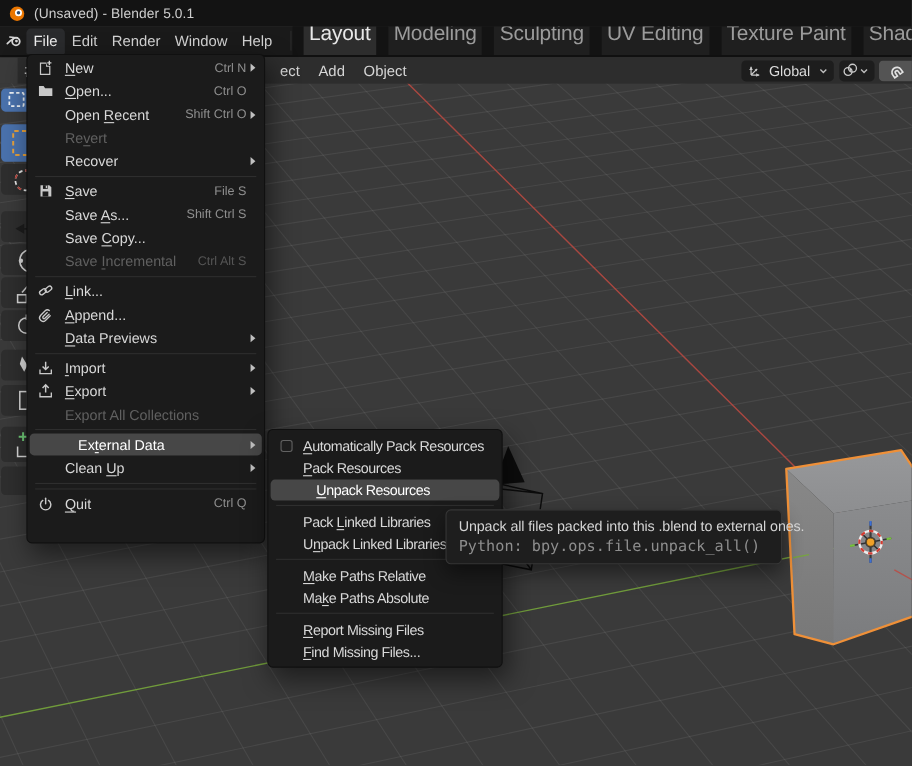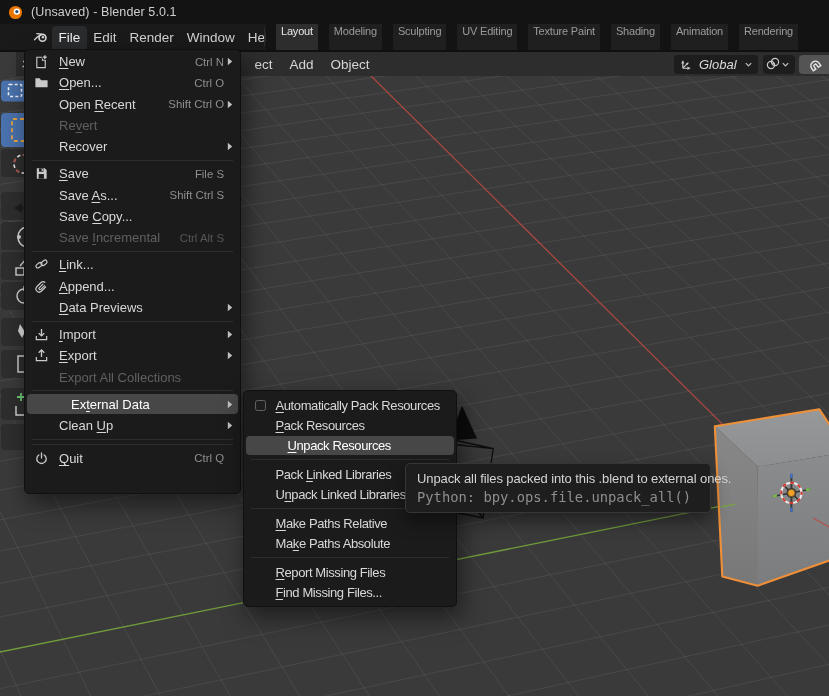--- a/index.html
+++ b/index.html
@@ -8,39 +8,39 @@
   #app { position:relative; width:829px; height:696px; overflow:hidden; filter:brightness(1); }
 
   
   .titlebar { position:absolute; left:0; top:0; width:829px; height:24px; background:#131313;
     display:flex; align-items:center; }
   .titlebar .logo { width:15px; height:15px; margin-left:8px; }
   .titlebar .wtitle { color:#cecece; font-size:12.5px; margin-left:8px; letter-spacing:.1px; }
 
   
   .topbar { position:absolute; left:0; top:24px; width:829px; height:26px; background:#1a1a1a; }
-  .appmenu { position:absolute; left:0; top:0; height:26px; display:flex; align-items:center;padding-left:28px; }
+  .appmenu { position:absolute; left:0; top:0; height:26px; display:flex; align-items:center; }
   .appmenu .blogo { width:16px; height:12px; margin:0 3px 0 5px; }
   .menubtn { color:#d2d2d2; font-size:13.5px; padding:4px 6.5px; border-radius:4px 4px 1px 1px; }
   .menubtn.open { background:#2a2b2d; color:#efefef; }
   .tabstrip { position:absolute; left:266px; top:0; width:563px; height:26px; background:#131313; display:flex; align-items:flex-end; overflow:hidden; padding-left:4.5px; }
   .tabdivider { position:absolute; left:264px; top:4px; width:1px; height:18px; background:#2b2b2b; }
   .wtab { flex:0 0 auto; height:39px; margin:2px 5.5px 0 5.5px; padding:0 5px; display:flex; align-items:center;
-    color:#9b9b9b; font-size:11px; letter-spacing:-0.2px; background:#1f1f1f; border-radius:5px 5px 0 0; white-space:nowrap; }
+    color:#9b9b9b; font-size:19px; letter-spacing:-0.2px; background:#1f1f1f; border-radius:5px 5px 0 0; white-space:nowrap; }
   .wtab.active { background:#2d2d2d; color:#e8e8e8; }
 
   .gapstrip { position:absolute; left:0; top:50px; width:829px; height:2px; background:#101010; }
 
   
   .vheader { position:absolute; left:16px; top:52px; width:829px; height:24px; background:#2d2d2d; }
   .vh-left { position:absolute; left:230px; top:0; height:24px; display:flex; align-items:center; }
   .vh-item { color:#d6d6d6; font-size:13.5px; padding:0 8.5px; }
   .vh-right { position:absolute; left:653px; top:2.5px; height:19px; display:flex; align-items:center; }
   .wgroup { height:19px; background:#1d1d1d; border-radius:4px; display:flex; align-items:center; margin-left:5px; }
-  .wgroup .gtext { color:#dcdcdc; font-size:13px; padding:0 6px 0 6px;font-style:italic; }
+  .wgroup .gtext { color:#dcdcdc; font-size:13px; padding:0 6px 0 6px; }
   .chev { width:9px; height:9px; margin:0 5px 0 1px; }
   .snapgrp { display:flex; height:19px; margin-left:4px; border-radius:4px; overflow:hidden; }
   .snap-magnet { width:32.5px; height:19px; background:#545454; display:flex; align-items:center; justify-content:center; }
   .snap-with { width:40px; height:19px; background:#1d1d1d; display:flex; align-items:center; }
 
   
   .toolbar { position:absolute; left:0; top:76px; width:26px; height:380px; }
 
   
   #vp { position:absolute; left:0; top:76px; width:829px; height:620px; }

